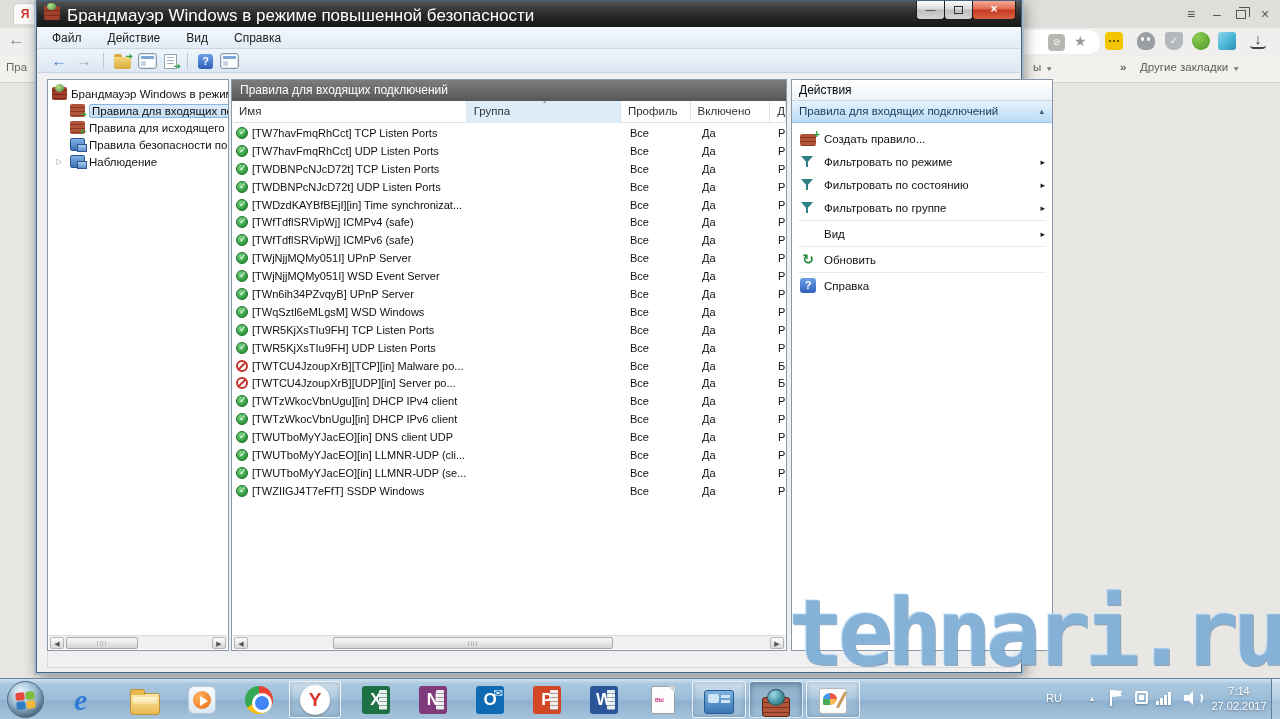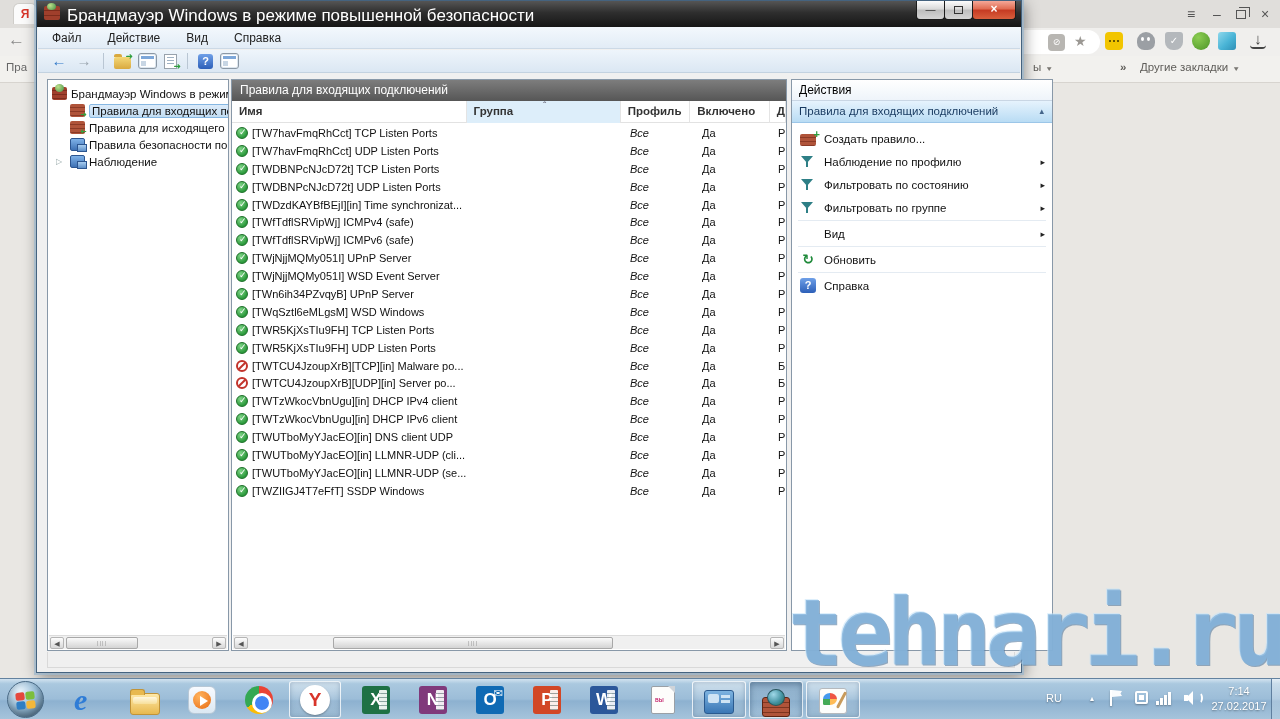--- a/index.html
+++ b/index.html
@@ -90,30 +90,30 @@
   .ti-root::after { content:""; position:absolute; left:3px; top:-3px; width:9px; height:8px; border-radius:50%; background:radial-gradient(circle at 35% 35%, #bfe08a, #3f8f46); }
   .ti-brick { background:repeating-linear-gradient(#b0543a 0 3px, #8c3a26 3px 4px); }
   .ti-brick::after { content:"➜"; position:absolute; right:-2px; bottom:-2px; font-size:8px; color:#35a23f; }
   .ti-brick.out::after { transform:rotate(180deg); }
   .ti-pc { background:linear-gradient(#7fb2e8,#3e71b4); border:1px solid #2c5590; }
   .ti-pc::after { content:""; position:absolute; right:-3px; bottom:-2px; width:8px; height:6px; background:linear-gradient(#a8cdf0,#5e8fc8); border:1px solid #2c5590; }
 
   
   .list-hdr { position:absolute; left:0; top:0; right:0; height:21px; background:linear-gradient(#7d7d7d,#565656);
               color:#fff; font-size:12px; line-height:21px; padding-left:8px; }
-  .cols { position:absolute; left:0; top:21px; right:0; height:22px; display:flex; background:#fff; border-bottom:1px solid #e2e2e2; font-size:11.5px; color:#333;font-weight:bold; }
+  .cols { position:absolute; left:0; top:21px; right:0; height:22px; display:flex; background:#fff; border-bottom:1px solid #e2e2e2; font-size:11.5px; color:#333; }
   .col { border-right:1px solid #e4e4e4; padding:4px 0 0 7px; position:relative; height:22px; }
   .col.sorted { background:#ddeefa; }
   .sort-glyph { position:absolute; left:50%; top:-1px; font-size:9px; color:#667; }
   .c0{width:236px;} .c1{width:155px;} .c2{width:70px;} .c3{width:80px;} .c4{flex:1;}
   .rows { position:absolute; left:0; top:44px; right:0; bottom:15px; overflow:hidden; }
   .lrow { height:17.9px; display:flex; align-items:center; font-size:11px; }
   .lrow .n { width:236px; display:flex; align-items:center; gap:4px; padding-left:4px; white-space:nowrap; overflow:hidden; }
   .lrow .g { width:155px; }
-  .lrow .p { width:70px; padding-left:7px;font-style:italic; }
+  .lrow .p { width:70px; padding-left:7px; }
   .lrow .e { width:80px; padding-left:9px; }
   .lrow .a { flex:1; padding-left:5px; }
   .st { width:12px; height:12px; flex:0 0 12px; border-radius:50%; position:relative; }
   .st-allow { background:radial-gradient(circle at 35% 30%, #7fd487, #2c9a3c 70%); border:1px solid #1d7029; }
   .st-allow::after { content:"✓"; position:absolute; left:2px; top:-1px; color:#fff; font-size:9px; font-weight:bold; }
   .st-block { background:#fff; border:2px solid #c2342c; }
   .st-block::after { content:""; position:absolute; left:-1px; top:3px; width:10px; height:2px; background:#c2342c; transform:rotate(-45deg); }
 
   
   .hscroll { position:absolute; left:1px; right:1px; bottom:1px; height:14px; background:#f0f0f0; border-top:1px solid #dcdcdc; }
@@ -548,21 +548,21 @@
       <span>Правила для входящих подключений</span>
       <span class="caret">▴</span>
     </div>
     <div class="act-items">
         <div class="act-item">
           <span class="ai ai-new"></span>
           <span>Создать правило...</span>
         </div>
         <div class="act-item">
           <span class="ai ai-filter"></span>
-          <span>Наблюдение по профилю</span>
+          <span>Фильтровать по режиме</span>
           <span class="sub">▸</span>
         </div>
         <div class="act-item">
           <span class="ai ai-filter"></span>
           <span>Фильтровать по состоянию</span>
           <span class="sub">▸</span>
         </div>
         <div class="act-item">
           <span class="ai ai-filter"></span>
           <span>Фильтровать по группе</span>

